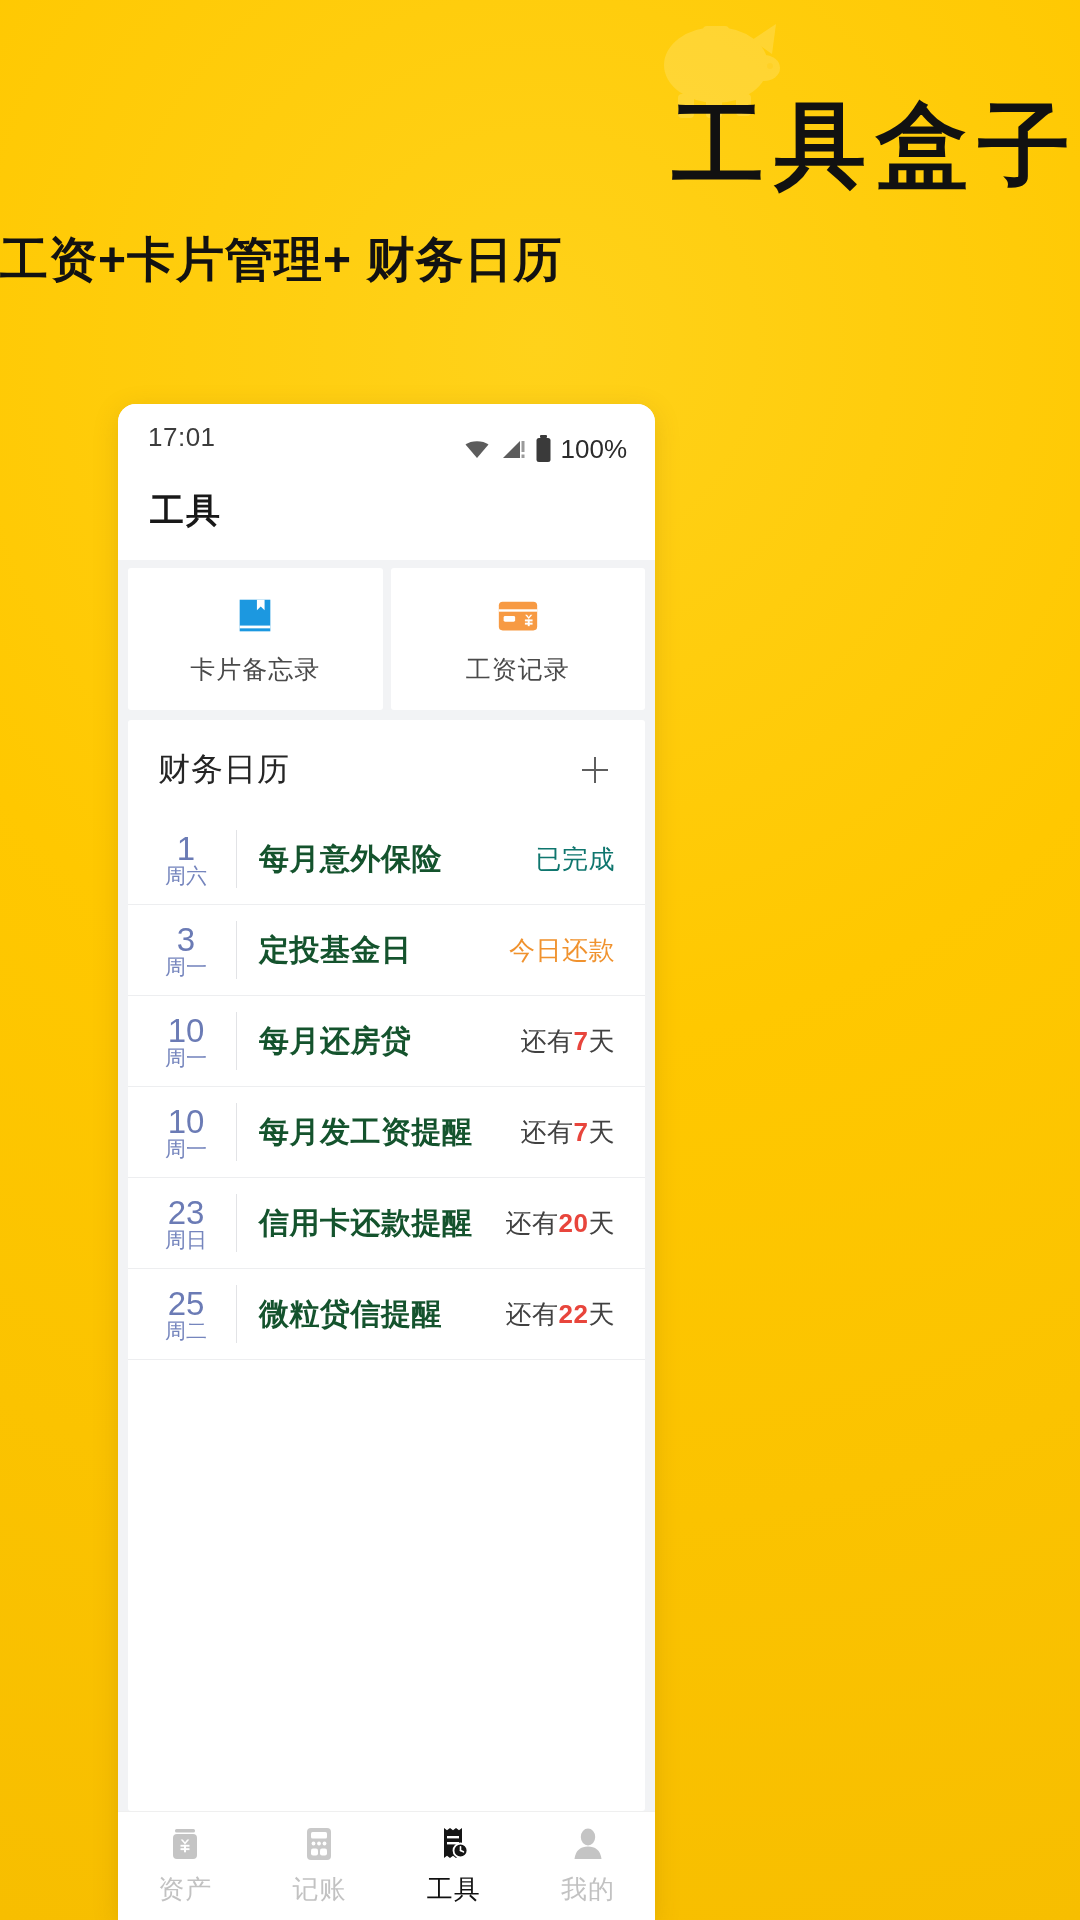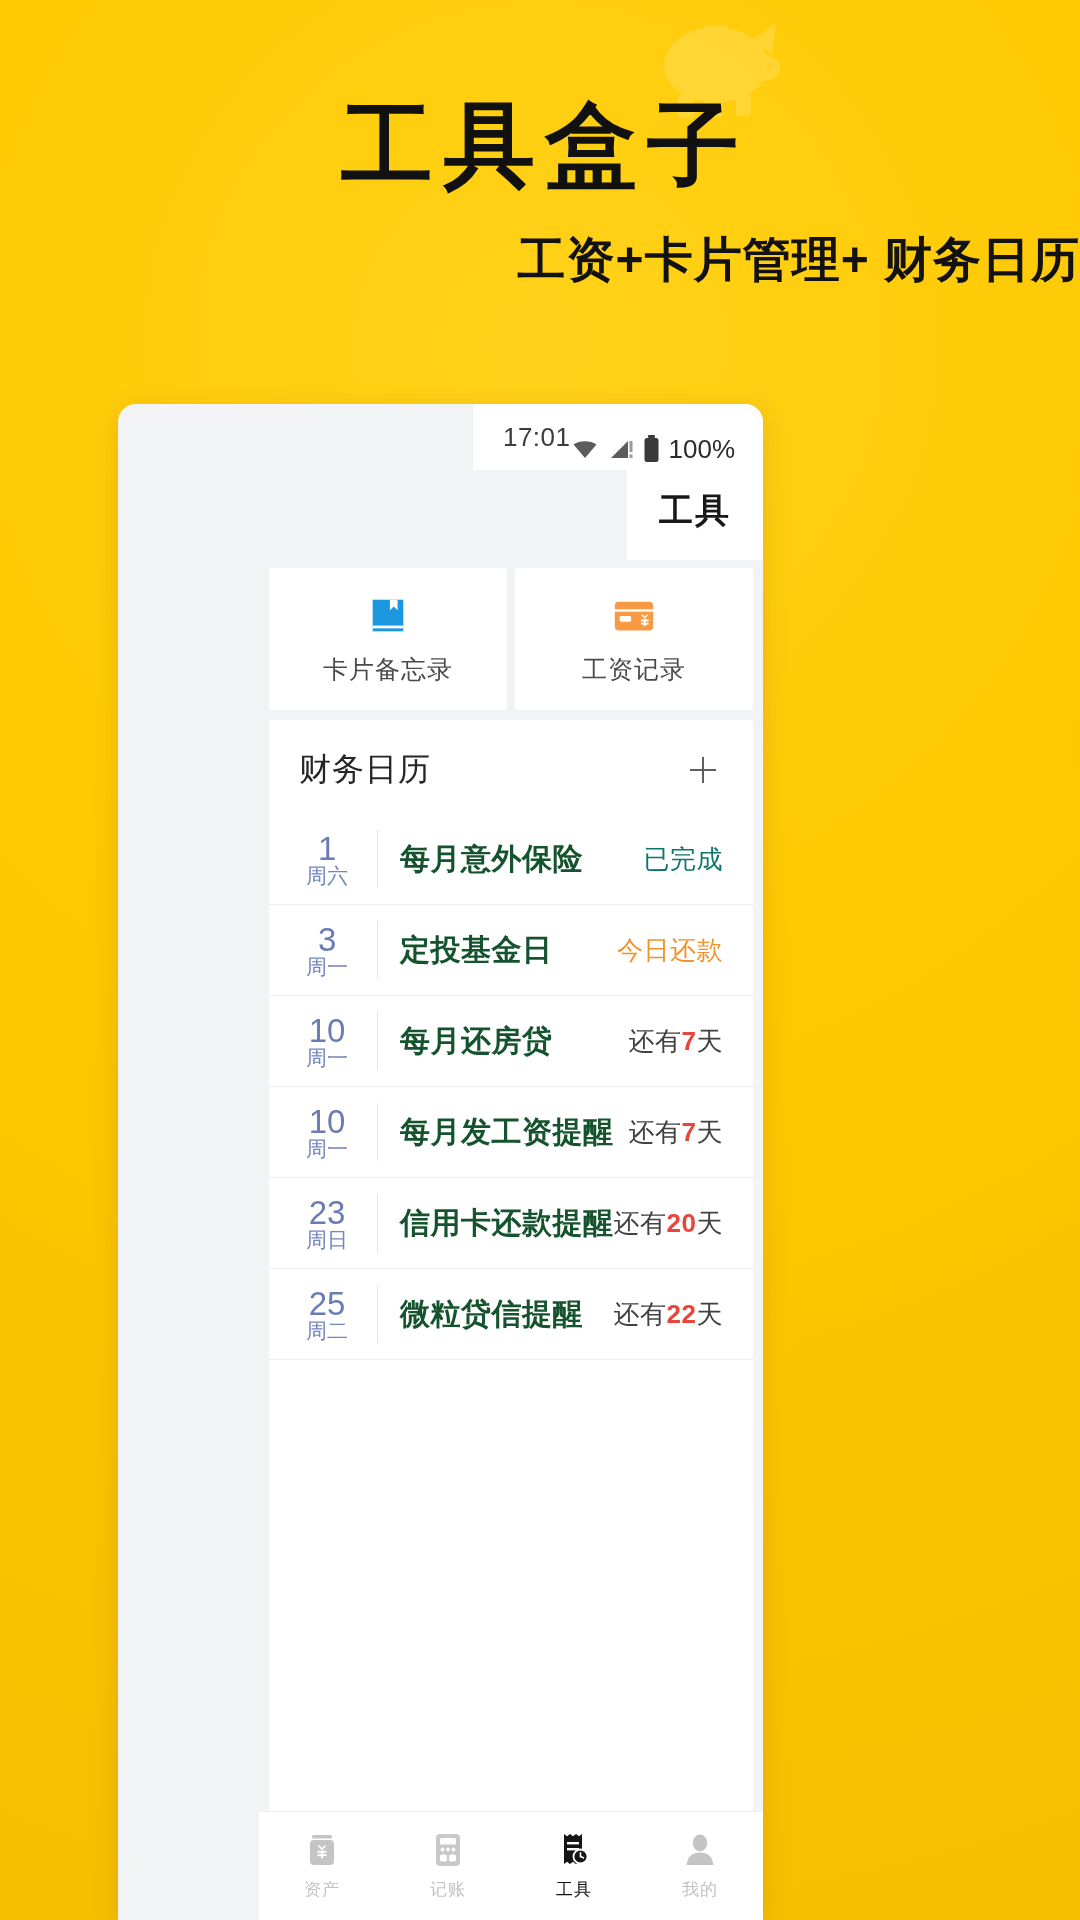--- a/index.html
+++ b/index.html
@@ -29,56 +29,55 @@
     width: 140px;
     height: 120px;
     opacity: .42;
   }
 
   .promo-title {
     position: absolute;
     left: 0;
     right: 0;
     top: 98px;
-    text-align: center;
+    text-align: right;
     font-family: "Liberation Serif", "DejaVu Serif", serif;
     font-weight: 700;
     font-size: 92px;
     line-height: 1.05;
     letter-spacing: 10px;
     color: #111;
     text-indent: 10px;
   }
 
   .promo-sub {
     position: absolute;
     left: 0;
     right: 0;
     top: 228px;
-    text-align: right;
+    text-align: left;
     font-size: 48px;
     font-weight: 700;
     letter-spacing: 1px;
     color: #121212;
   }
 
   
   .phone {
     position: absolute;
     left: 118px;
     top: 404px;
-    width: 645px;
+    width: 537px;
     height: 1516px;
     background: #F2F3F5;
     border-radius: 18px 18px 0 0;
     box-shadow: 0 6px 26px rgba(120, 85, 0, .18);
     overflow: hidden;
     display: flex;
     flex-direction: column;
-    align-items: flex-end;
   }
 
   .statusbar {
     height: 66px;
     background: #ffffff;
     display: flex;
     align-items: center;
     padding: 0 28px 0 30px;
     flex: none;
   }
@@ -252,21 +251,21 @@
   .tab {
     flex: 1 1 0;
     display: flex;
     flex-direction: column;
     align-items: center;
     justify-content: center;
     gap: 9px;
   }
   .tab-ico { width: 38px; height: 38px; display: block; }
   .tab-label {
-    font-size: 17px;
+    font-size: 26px;
     color: #C2C2C2;
     letter-spacing: 1px;
   }
   .tab.active .tab-label { color: #111; }
 </style>
 </head>
 <body>
 
 <div class="promo">
 

